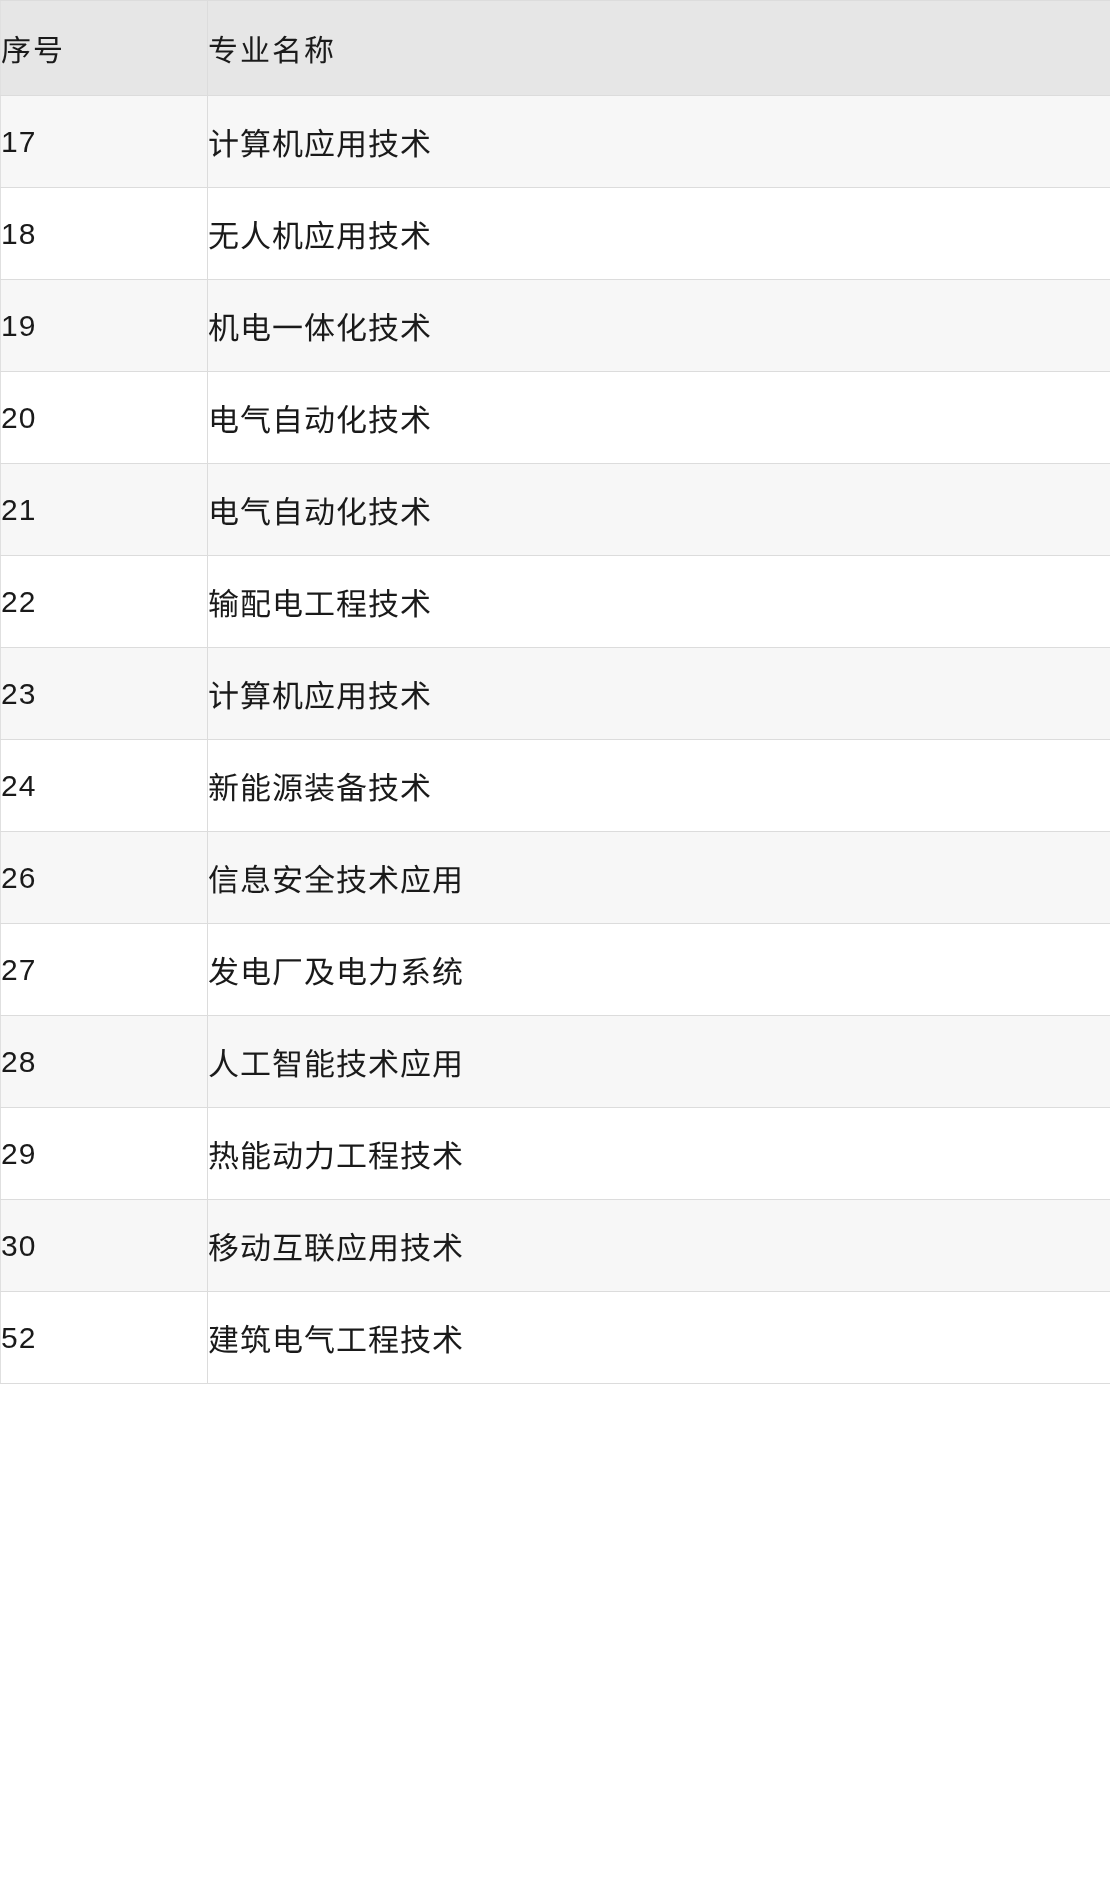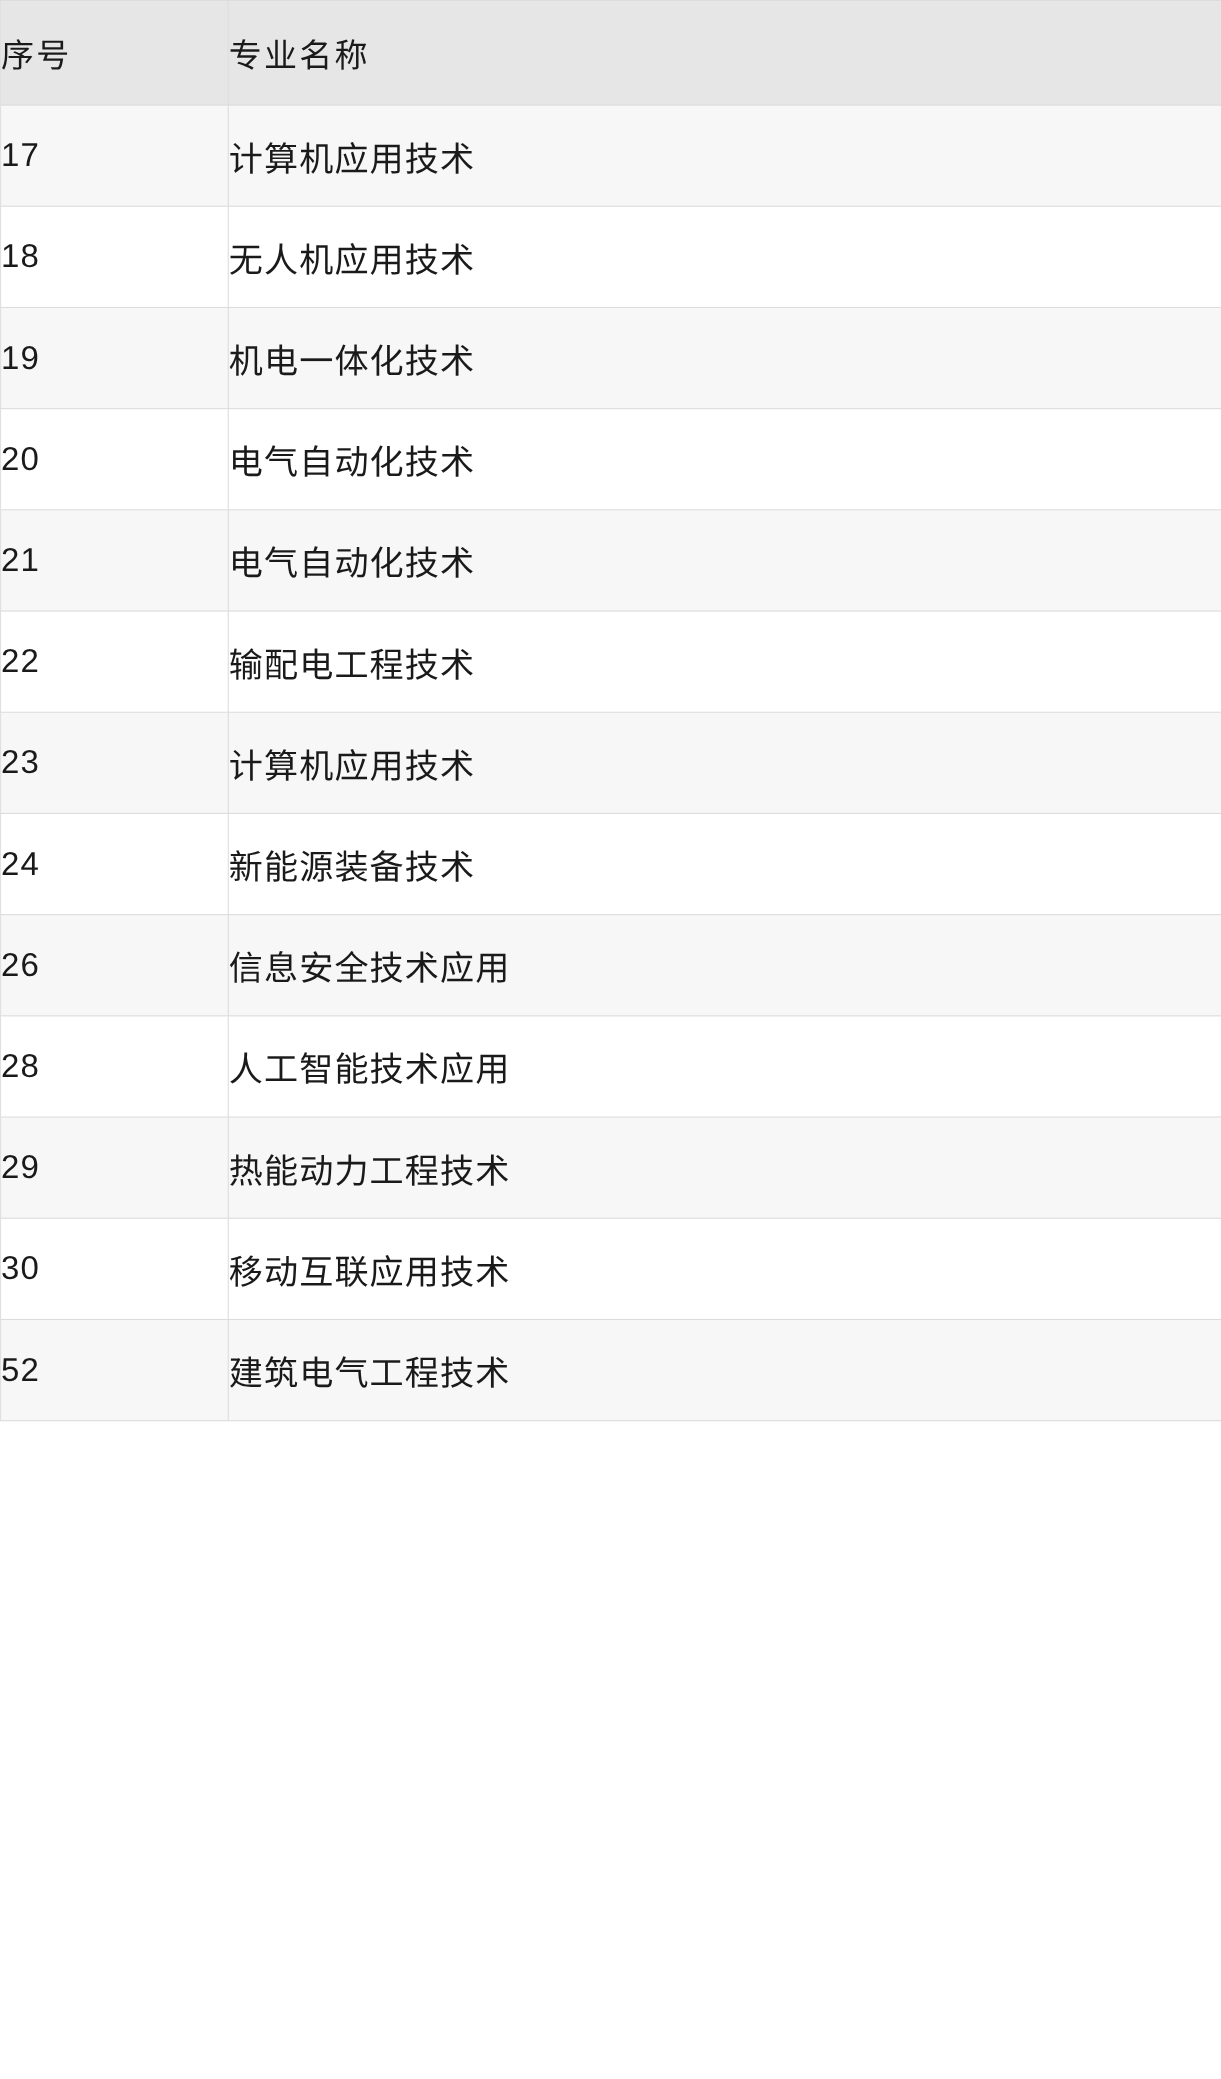--- a/index.html
+++ b/index.html
@@ -107,20 +107,24 @@
       </tr>
       <tr>
         <td class="idx">24</td>
         <td>新能源装备技术</td>
       </tr>
       <tr>
         <td class="idx">26</td>
         <td>信息安全技术应用</td>
       </tr>
       <tr>
+        <td class="idx">27</td>
+        <td>发电厂及电力系统</td>
+      </tr>
+      <tr>
         <td class="idx">28</td>
         <td>人工智能技术应用</td>
       </tr>
       <tr>
         <td class="idx">29</td>
         <td>热能动力工程技术</td>
       </tr>
       <tr>
         <td class="idx">30</td>
         <td>移动互联应用技术</td>

